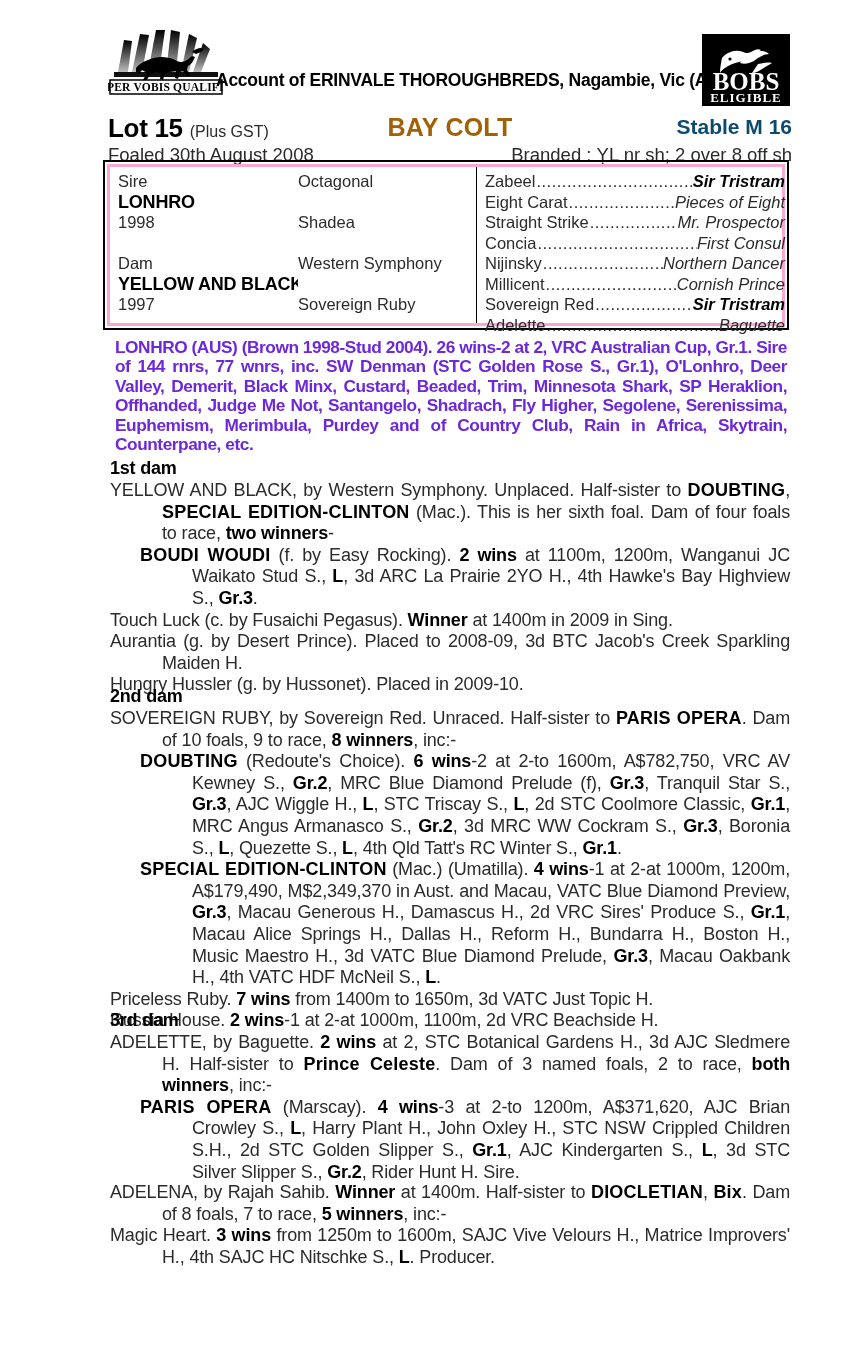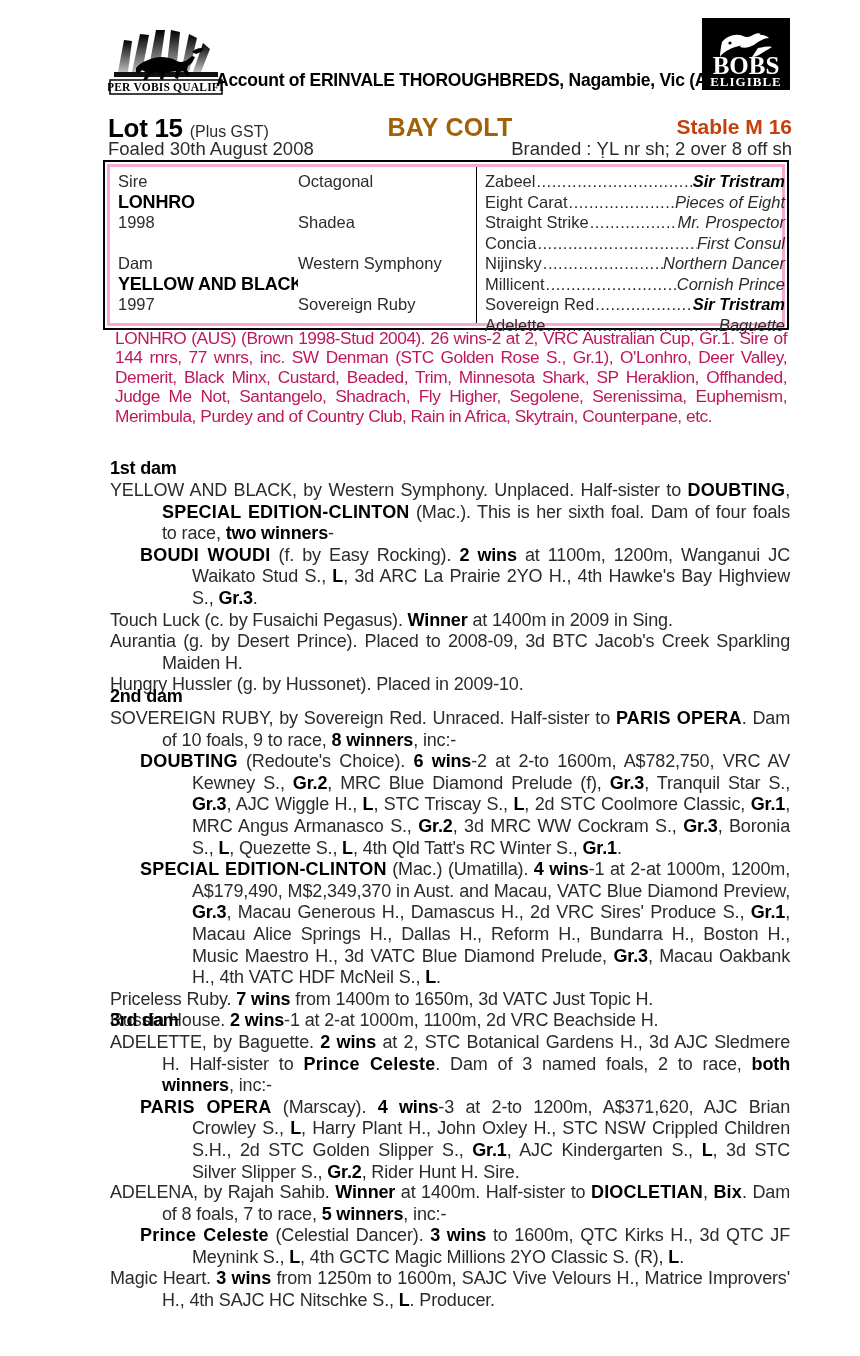--- a/index.html
+++ b/index.html
@@ -46,21 +46,21 @@
     font-size: 17.5px;
     font-weight: bold;
     letter-spacing: -0.25px;
     white-space: nowrap;
     color: #000;
   }
 
   .bobs-logo {
     position: absolute;
     left: 594px;
-    top: 0px;
+    top: 16px;
     width: 88px;
     height: 52px;
     background: #3b82f6;
   }
   .bobs-logo svg { display: block; }
 
   .lot-row {
     position: absolute;
     left: 0px;
     top: 84px;
@@ -93,28 +93,28 @@
     font-weight: bold;
     letter-spacing: 0.2px;
     color: #a16207;
   }
   .stable {
     position: absolute;
     right: 0;
     top: 2px;
     font-size: 21px;
     font-weight: bold;
-    color: #c2410c;
+    color: #0c4a6e;
     white-space: nowrap;
   }
 
   .foaled-row {
     position: absolute;
     left: 0px;
-    top: 120px;
+    top: 126px;
     width: 684px;
     height: 26px;
     text-align: right;
   }
   .foaled {
     position: absolute;
     left: 0; top: 0;
     font-size: 18.5px;
     color: #2b2b2b;
     white-space: nowrap;
@@ -191,28 +191,28 @@
     color: #2b2b2b;
     padding: 0 1px;
   }
   .ped-pair .rgt { flex: 0 0 auto; font-style: italic; }
   .ped-pair .rgt.bold { font-weight: bold; color: #000; }
 
   
   .sire-summary {
     position: absolute;
     left: 115px;
-    top: 329px;
+    top: 338px;
     width: 672px;
     font-size: 17.3px;
     line-height: 19.4px;
-    font-weight: normal;
+    font-weight: bold;
     letter-spacing: -0.45px;
     text-align: justify;
-    color: #be185d;
+    color: #6d28d9;
     word-spacing: 0px;
   }
 
   
   .section {
     position: absolute;
     left: 110px;
     width: 680px;
   }
   .section-title {
@@ -407,18 +407,17 @@
     <div class="section-title">3rd dam</div>
     <div class="section-body">
         <div class="para lvl1">ADELETTE, by Baguette. <b>2 wins</b> at 2, STC Botanical Gardens H., 3d AJC Sledmere H. Half-sister to <span class="nm">Prince Celeste</span>. Dam of 3 named foals, 2 to race, <b>both winners</b>, inc:-</div>
         <div class="para lvl2"><span class="nm">PARIS OPERA</span> (Marscay). <b>4 wins</b>-3 at 2-to 1200m, A$371,620, AJC Brian Crowley S., <b>L</b>, Harry Plant H., John Oxley H., STC NSW Crippled Children S.H., 2d STC Golden Slipper S., <b>Gr.1</b>, AJC Kindergarten S., <b>L</b>, 3d STC Silver Slipper S., <b>Gr.2</b>, Rider Hunt H. Sire.</div>
       </div>
   </div>
 
   <div class="section" id="sec-4th">
     <div class="section-body">
         <div class="para lvl1">ADELENA, by Rajah Sahib. <b>Winner</b> at 1400m. Half-sister to <span class="nm">DIOCLETIAN</span>, <span class="nm">Bix</span>. Dam of 8 foals, 7 to race, <b>5 winners</b>, inc:-</div>
-        <div class="para lvl2"><span class="nm">Prince Celeste</span> (Celestial Dancer). <b>3 wins</b> to 1600m, QTC Kirks H., 3d QTC JF Meynink S., <b>L</b>, 4th GCTC Magic Millions 2YO Classic S. (R), <b>L</b>.</div>
         <div class="para lvl1">Magic Heart. <b>3 wins</b> from 1250m to 1600m, SAJC Vive Velours H., Matrice Improvers' H., 4th SAJC HC Nitschke S., <b>L</b>. Producer.</div>
       </div>
   </div>
 
 </div>
 
 </body></html>

